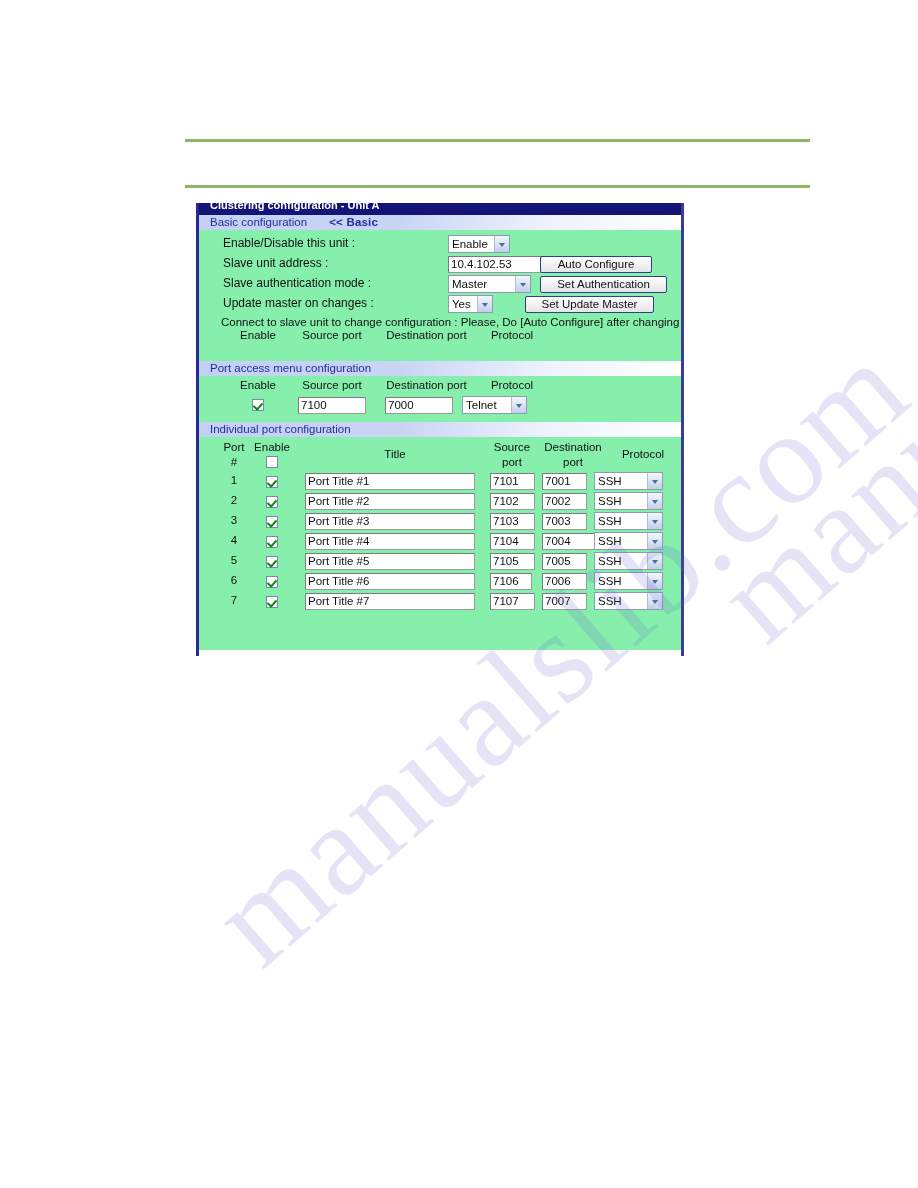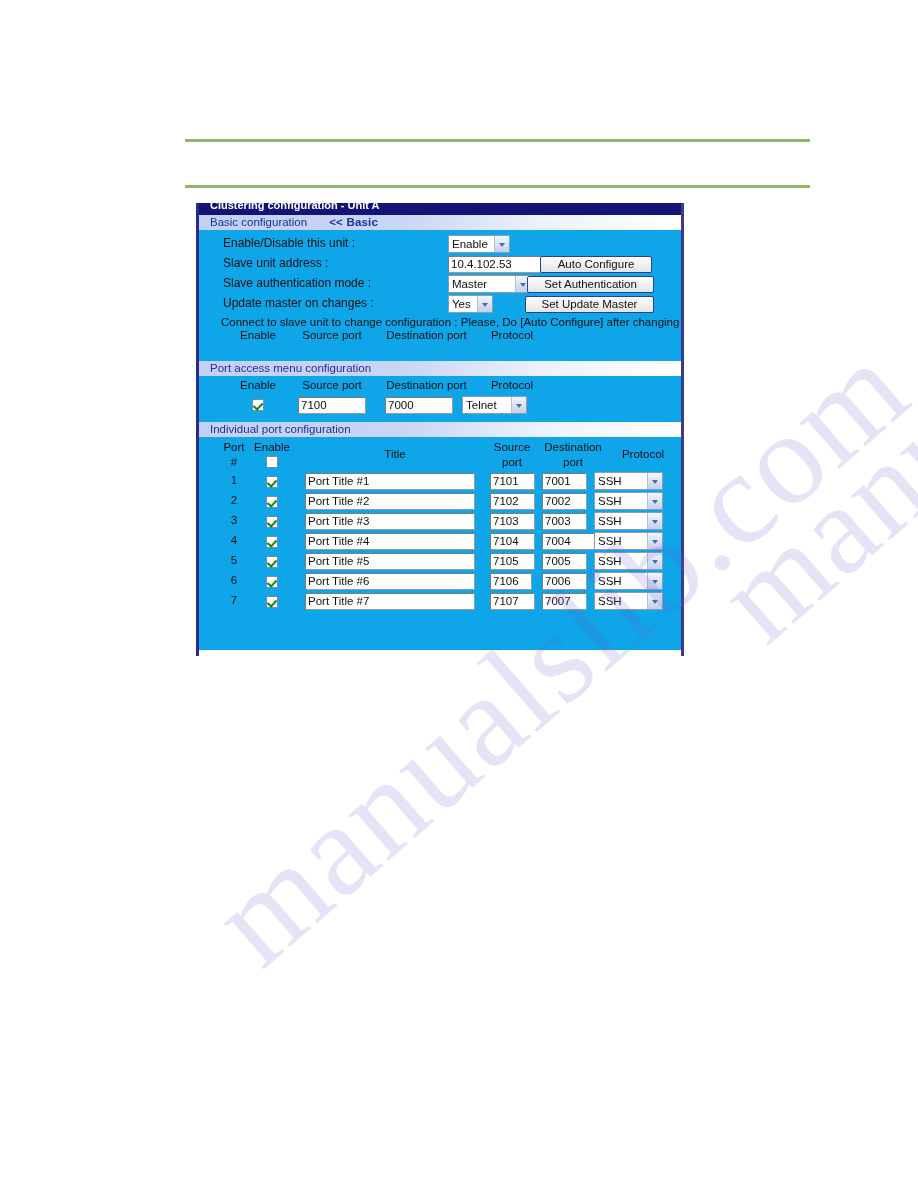--- a/index.html
+++ b/index.html
@@ -78,21 +78,21 @@
   }
   .titlebar span {
     position: absolute;
     top: -3px;
     left: 11px;
     white-space: nowrap;
   }
 
   .body-area {
     position: relative;
-    background: #0ea5e9;
+    background: #86efac;
     height: 435px;
     font-size: 12px;
     color: #111111;
   }
 
   
   .sect {
     margin: 0;
     height: 15px;
     background: linear-gradient(to right, #c3d0f4 0%, #c9d5f5 42%, #eef2fd 72%, #ffffff 100%);
@@ -286,21 +286,21 @@
           <span class="btn" style="width:112px">Auto Configure</span>
         </div>
       </div>
 
 
       <div class="brow">
         <div class="blabel">Slave authentication mode :</div>
         <div class="bctl">
           <span class="sel" style="width:83px"><span>Master</span><span class="arrow"></span></span>
         </div>
-        <div class="bbtn" style="left:328px">
+        <div class="bbtn" style="left:341px">
           <span class="btn" style="width:127px">Set Authentication</span>
         </div>
       </div>
 
       <div class="brow">
         <div class="blabel">Update master on changes :</div>
         <div class="bctl">
           <span class="sel" style="width:45px"><span>Yes</span><span class="arrow"></span></span>
         </div>
         <div class="bbtn" style="left:326px">

